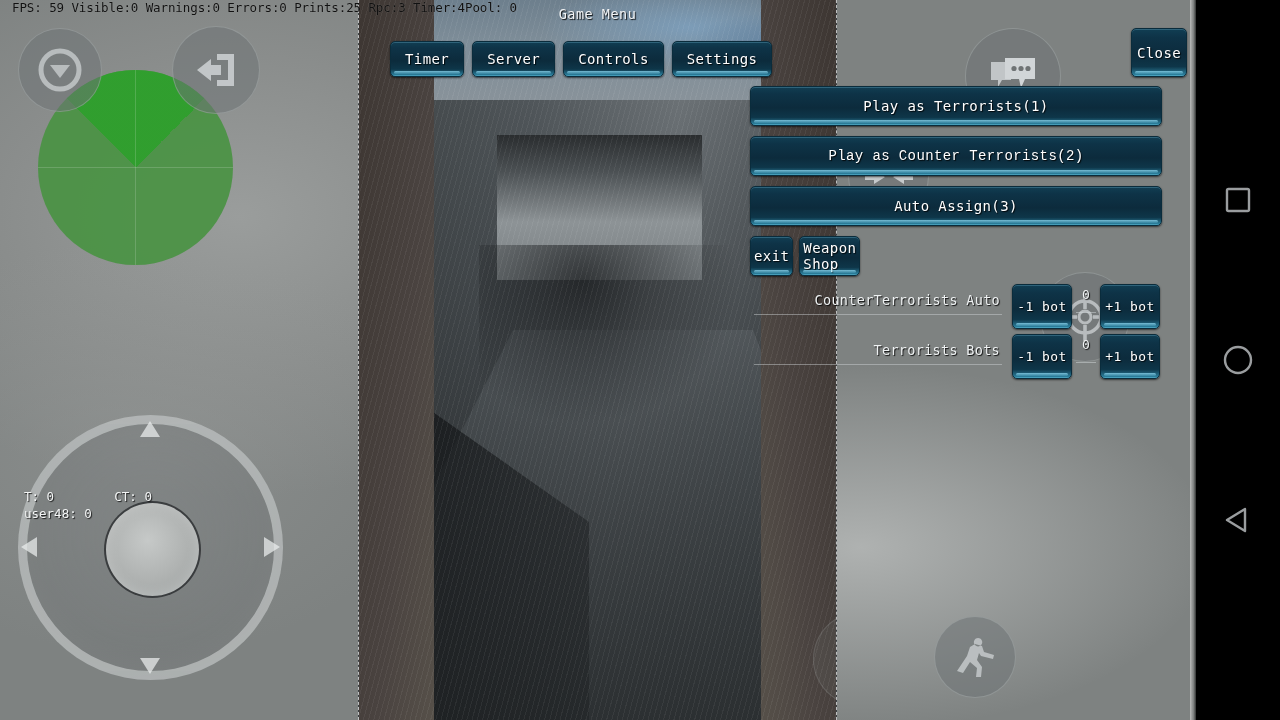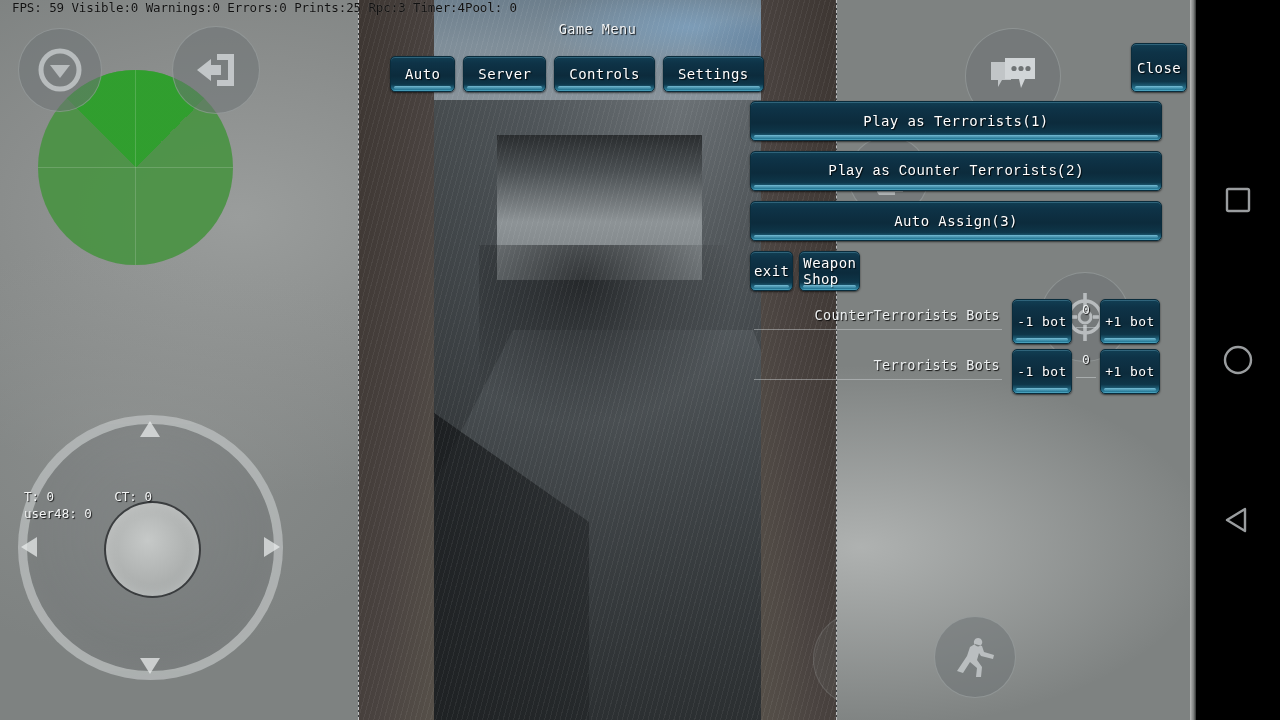--- a/index.html
+++ b/index.html
@@ -149,21 +149,21 @@
     padding-left: 12px;
     box-sizing: border-box;
     text-shadow: 0 0 1px rgba(255,255,255,0.25);
     z-index: 40;
     pointer-events: none;
   }
 
   
   .game-menu {
     position: absolute;
-    left: 358px; top: 15px;
+    left: 358px; top: 0;
     width: 479px;
     height: 395px;
     z-index: 30;
   }
   .menu-title {
     position: absolute;
     left: 0; top: 6px;
     width: 100%;
     text-align: center;
     font-size: 13.5px;
@@ -461,39 +461,39 @@
     </div>
 
     <div class="scanlines"></div>
   </div>
 
   <div class="game-menu">
 
     <div class="menu-title">Game Menu</div>
 
     <div class="tabs">
-      <div class="btn tab">Auto</div>
+      <div class="btn tab">Timer</div>
       <div class="btn tab">Server</div>
       <div class="btn tab">Controls</div>
       <div class="btn tab">Settings</div>
     </div>
 
     <div class="btn close-btn">Close</div>
 
     <div class="btn big-btn" style="top:86px;">Play as Terrorists(1)</div>
     <div class="btn big-btn" style="top:136px;font-family:Liberation Mono, monospace;">Play as Counter Terrorists(2)</div>
     <div class="btn big-btn" style="top:186px;">Auto Assign(3)</div>
 
     <div class="small-row">
       <div class="btn small-btn">exit</div>
       <div class="btn small-btn">Weapon Shop</div>
     </div>
 
     <div class="bot-row" style="top:284px;">
-      <div class="bot-label">CounterTerrorists Bots</div>
+      <div class="bot-label">CounterTerrorists Auto</div>
       <div class="bot-underline"></div>
       <div class="btn bot-minus">-1 bot</div>
       <div class="bot-count">0</div>
       <div class="bot-count-underline"></div>
       <div class="btn bot-plus">+1 bot</div>
     </div>
 
     <div class="bot-row" style="top:334px;">
       <div class="bot-label">Terrorists Bots</div>
       <div class="bot-underline"></div>

